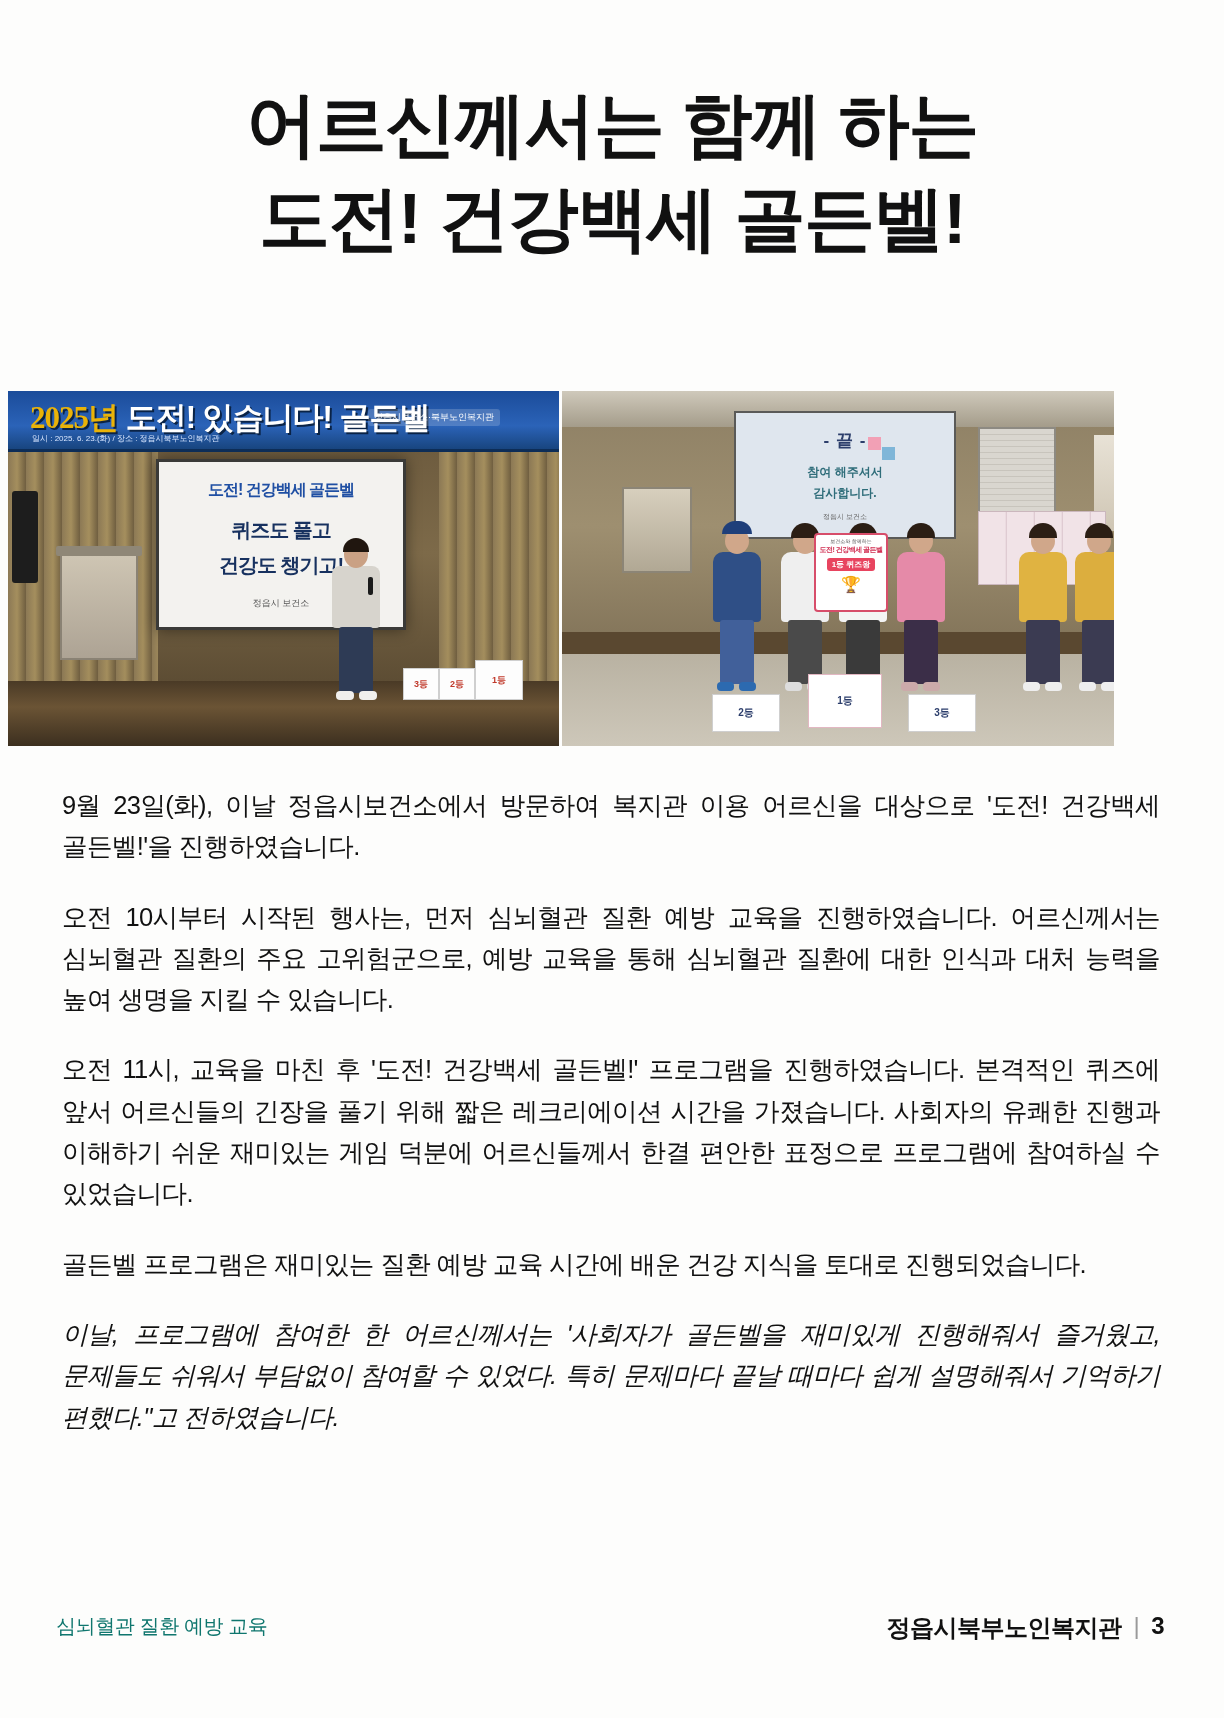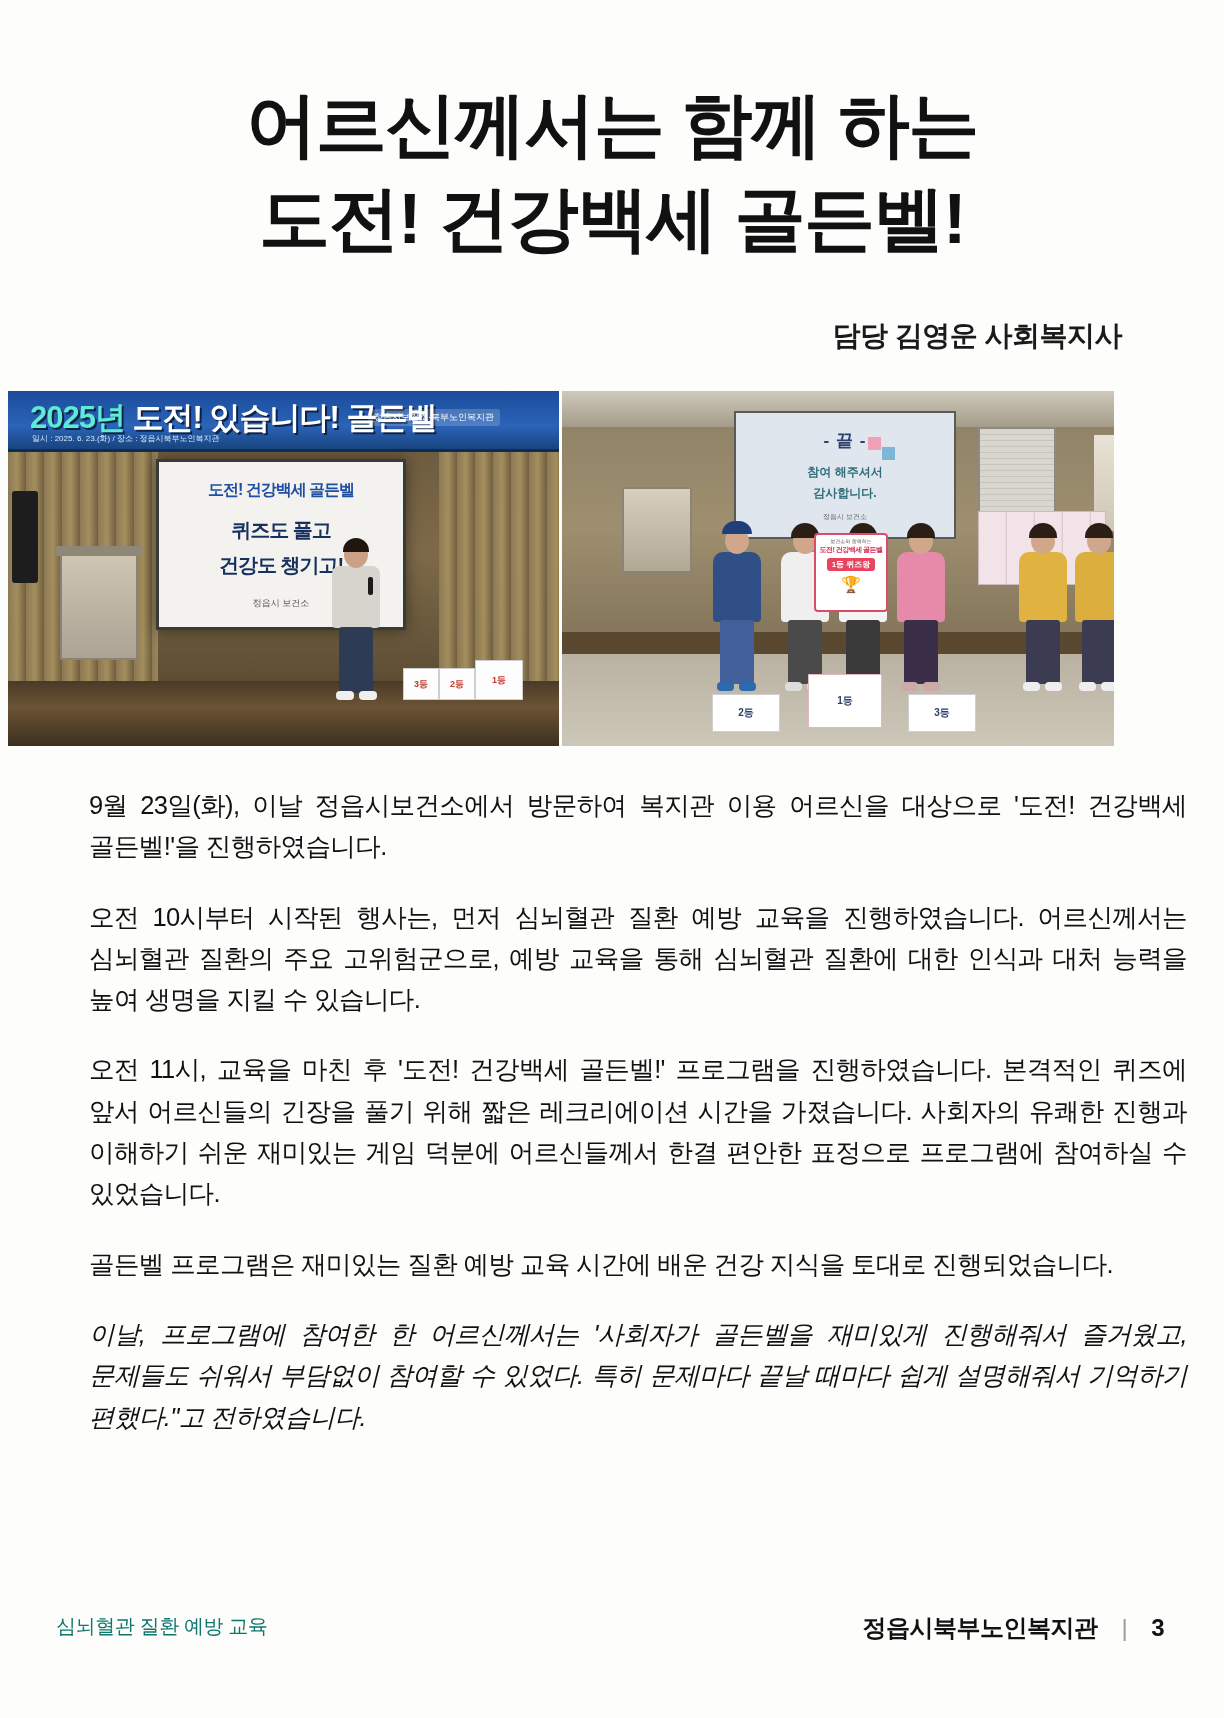--- a/index.html
+++ b/index.html
@@ -70,21 +70,21 @@
     position: absolute; left: 0; top: 0; width: 100%; height: 58px;
     background: linear-gradient(180deg, #1b4c9a 0%, #2b63b8 60%, #18457f 100%);
     border-bottom: 3px solid #0d2d57;
   }
   .pl-banner-text {
     position: absolute; left: 22px; top: 6px;
     font-size: 31px; font-weight: 800; color: #ffffff;
     letter-spacing: -1px; text-shadow: 2px 2px 0 #0a2346;
     white-space: nowrap;
   }
-  .pl-banner-text .y { color: #5eead4; }
+  .pl-banner-text .y { color: #eab308; font-family: Liberation Serif, serif; }
   .pl-banner-sub {
     position: absolute; left: 24px; top: 42px;
     font-size: 8px; color: #d8e6ff;
   }
   .pl-banner-logo {
     position: absolute; left: 360px; top: 18px;
     font-size: 9px; color: #ffffff; background: rgba(255,255,255,0.18);
     padding: 2px 6px; border-radius: 3px;
   }
   .pl-wall {
@@ -230,21 +230,20 @@
     position: absolute; right: 0; top: 44px; width: 20px; height: 96px;
     background: linear-gradient(180deg, #e8e2d6, #cfc6b4);
   }
 
   
   .body-text {
     position: absolute;
     left: 62px;
     top: 785px;
     width: 1098px;
-    margin-left: 27px;
   }
   .para {
     font-size: 25.5px;
     line-height: 1.62;
     letter-spacing: -0.6px;
     color: #111111;
     margin: 0 0 29px 0;
     text-align: justify;
     word-break: keep-all;
   }
@@ -257,22 +256,22 @@
     bottom: 78px;
     font-size: 20px;
     color: #0f766e;
     letter-spacing: -0.4px;
   }
   .footer-right {
     position: absolute;
     right: 60px;
     bottom: 74px;
     display: flex;
-    align-items: center;
-    gap: 24px;
+    align-items: flex-start;
+    gap: 12px;
     font-size: 24px;
     font-weight: 700;
     color: #111111;
     letter-spacing: -0.5px;
   }
   .footer-divider {
     color: #9a9a9a;
     font-weight: 400;
   }
   .footer-page {
@@ -283,21 +282,20 @@
 </style>
 </head>
 <body>
 
 <div class="page">
 
   <div class="title-block">
     <div class="title-line">어르신께서는 함께 하는</div>
     <div class="title-line">도전! 건강백세 골든벨!</div>
   </div>
-  <div class="byline">담당 김영운 사회복지사</div>
 
   <div class="photos">
 
     <div class="photo photo-left">
       <div class="pl-wall"></div>
       <div class="pl-curtain-l"></div>
       <div class="pl-curtain-r"></div>
       <div class="pl-screen">
         <div class="pl-s1">도전! 건강백세 골든벨</div>
         <div class="pl-s2">퀴즈도 풀고</div>

